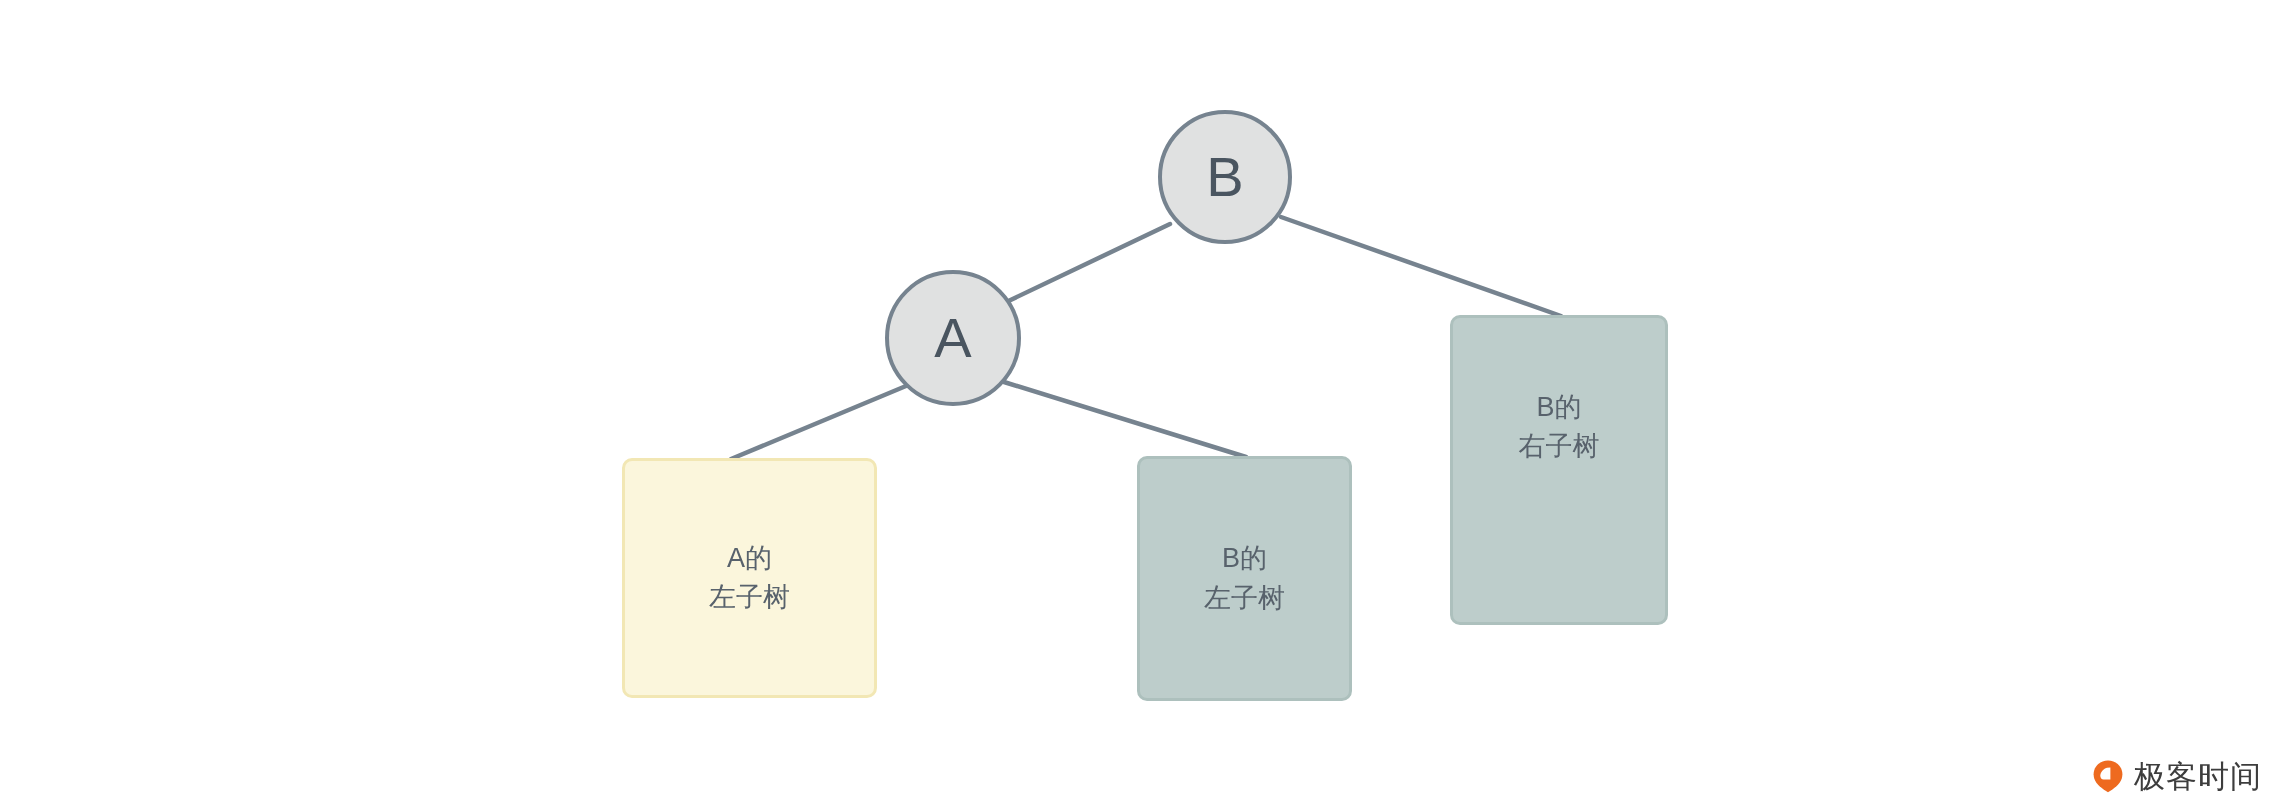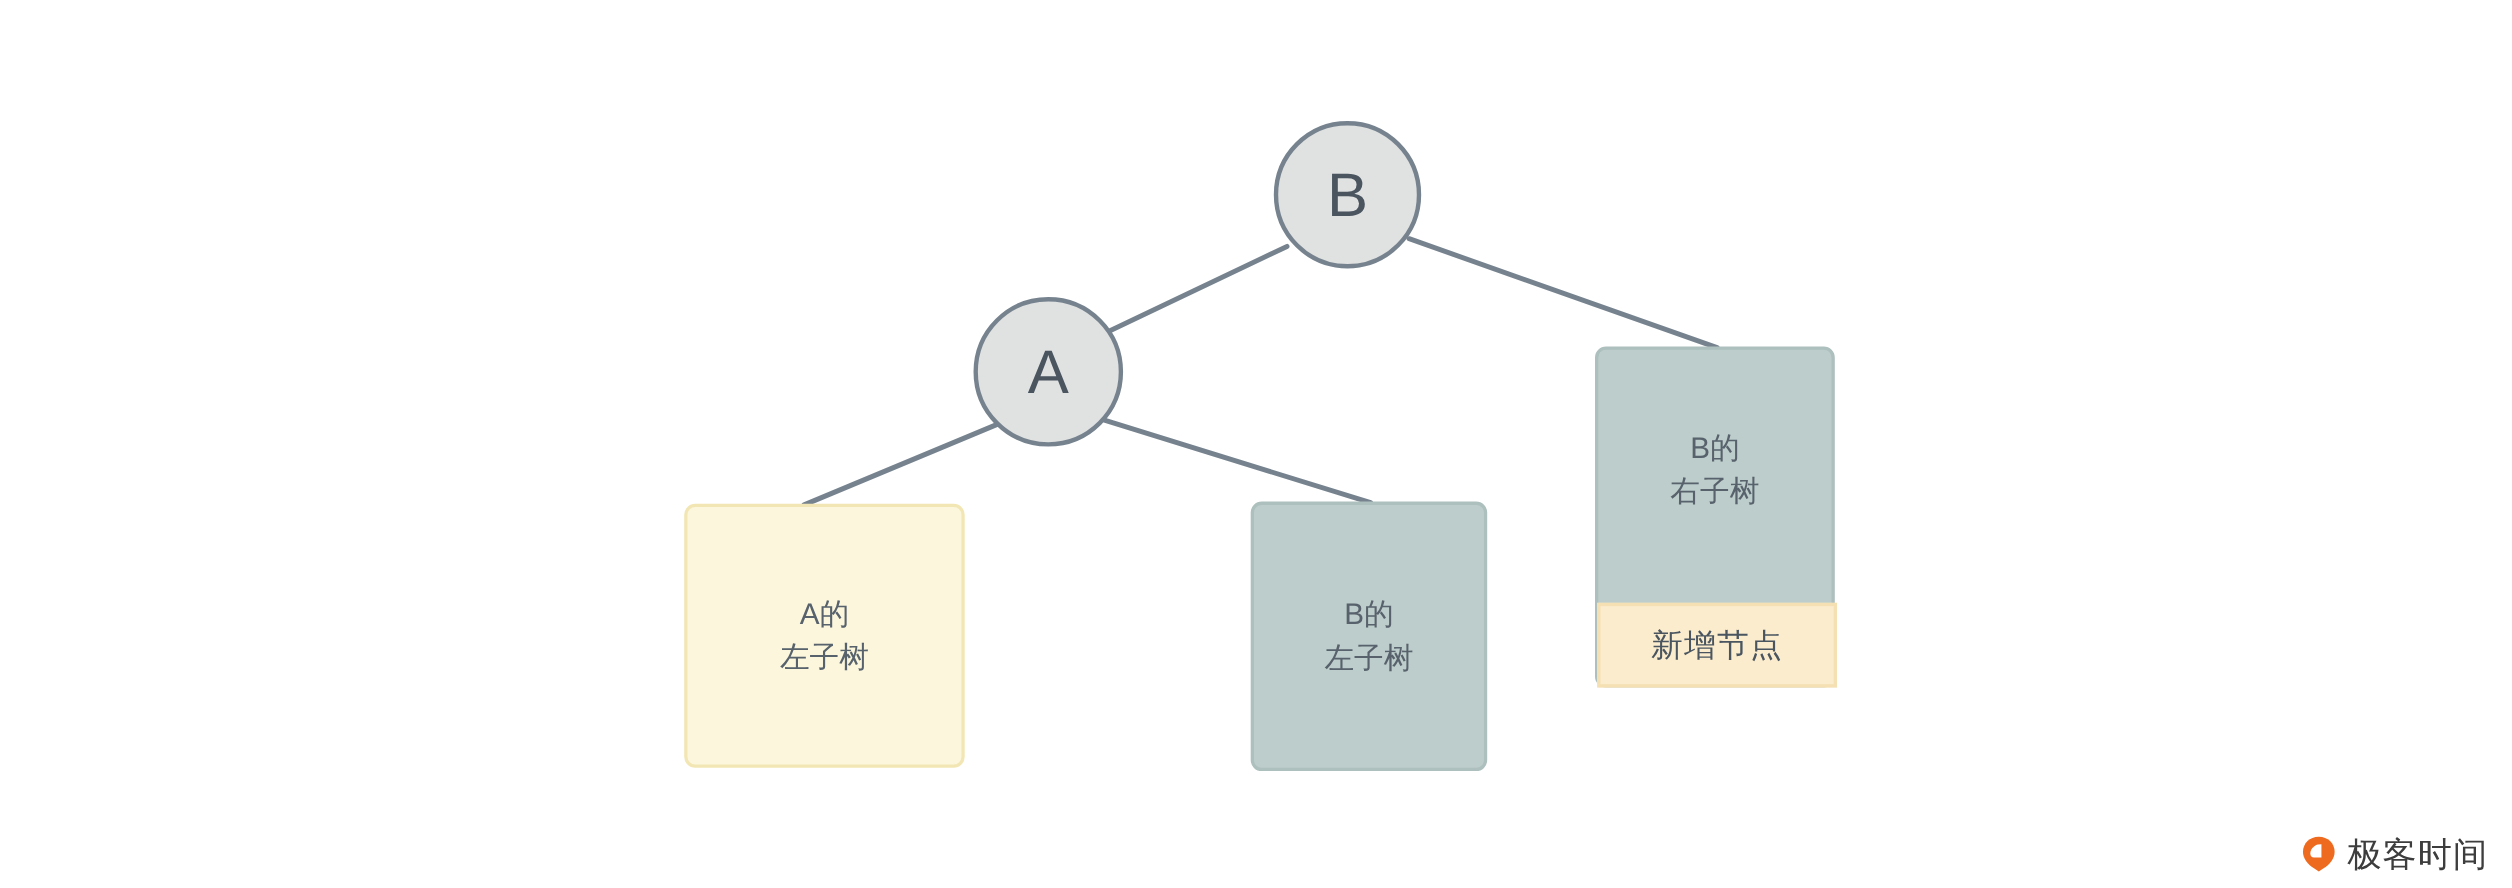--- a/index.html
+++ b/index.html
@@ -147,23 +147,20 @@
   <div class="subtree-box box-teal" id="box-b-left">
     <span class="label">B的
 左子树</span>
   </div>
 
   <div class="subtree-box box-teal" id="box-b-right">
     <span class="label">B的
 右子树</span>
   </div>
 
-  <div id="box-new-node">
-    <span>新增节点</span>
-  </div>
 
   <div id="brand-logo">
     <svg class="logo-mark" viewBox="0 0 34 34" xmlns="http://www.w3.org/2000/svg">
       <path d="M17 1.6 C8.8 1.6 2.6 7.6 2.6 15.3 C2.6 21.4 6.7 26.6 12.6 30.4
                L17 33.2 L21.4 30.4 C27.3 26.6 31.4 21.4 31.4 15.3
                C31.4 7.6 25.2 1.6 17 1.6 Z" fill="#ee6a1f"></path>
       <path d="M19.4 8.6 L19.4 20.6 L12.6 20.6 C10.6 20.6 9.3 18.9 9.3 16.8
                C9.3 13.6 12.0 10.0 16.0 8.8 Z" fill="#ffffff"></path>
     </svg>
     <span class="logo-text">极客时间</span>

